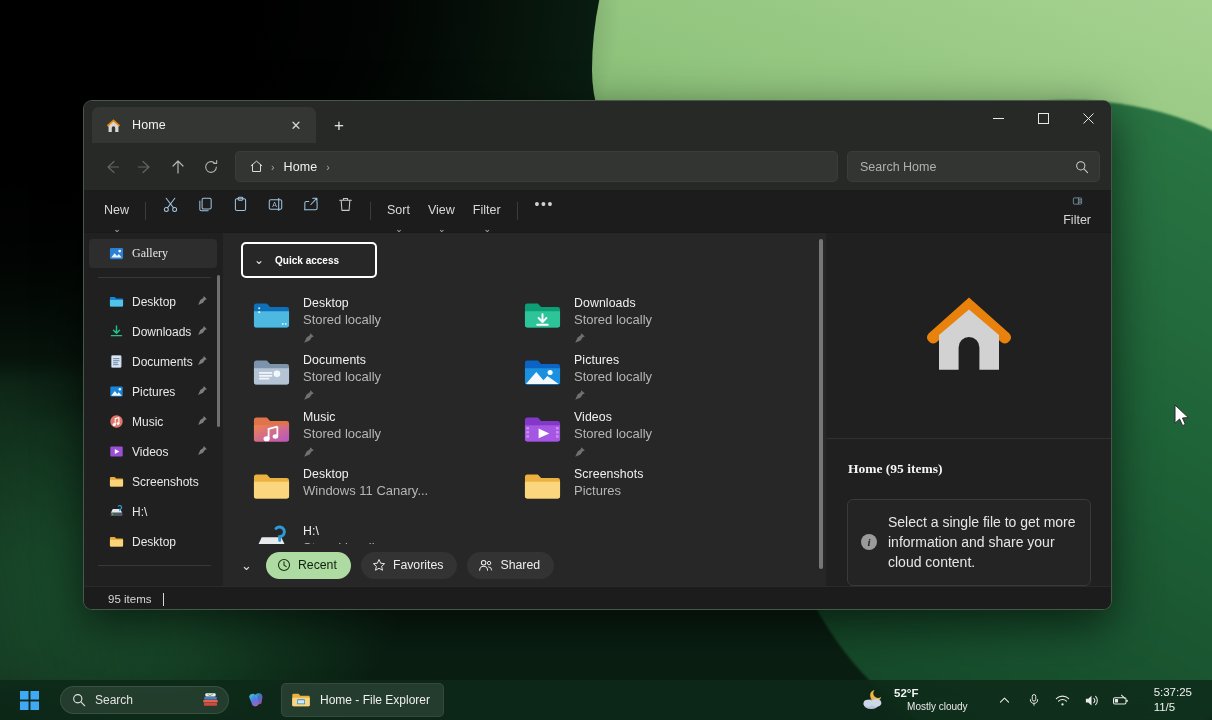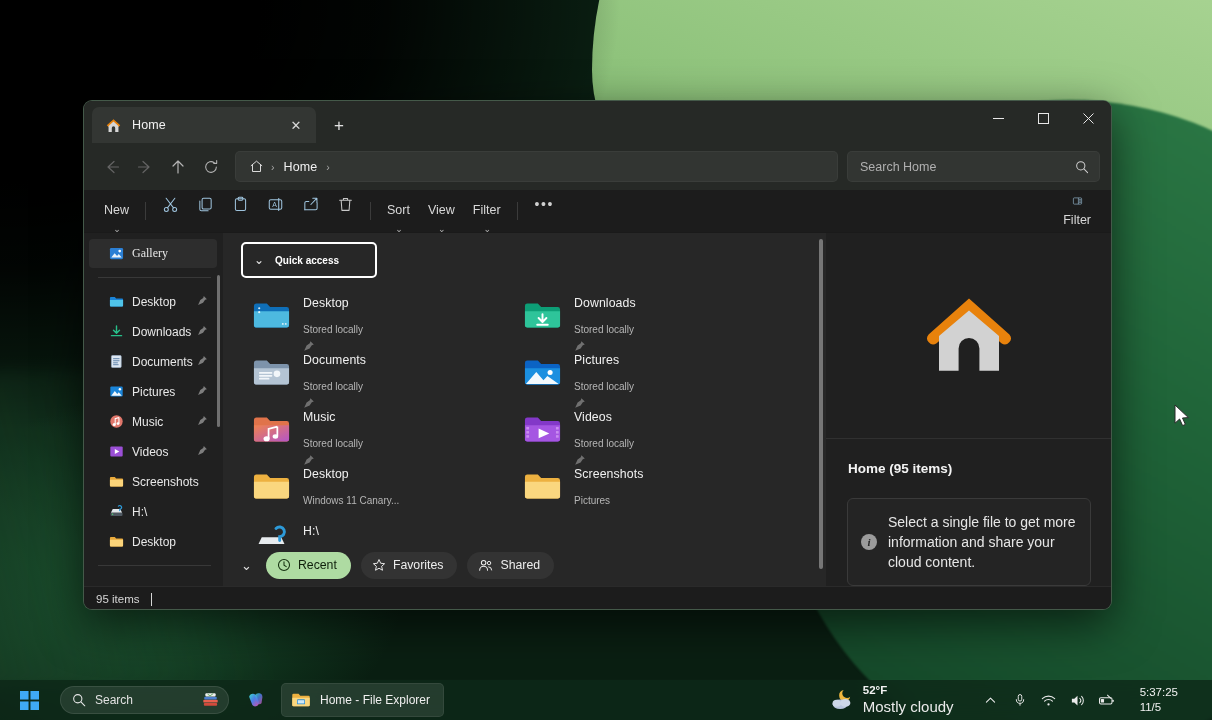--- a/index.html
+++ b/index.html
@@ -178,21 +178,21 @@
     display: grid; grid-template-columns: 271px 271px;
     row-gap: 0px;
   }
   .fitem {
     height: 57px; display: flex; align-items: flex-start;
     padding: 4px 6px 0 6px; border-radius: 4px;
   }
   .fitem .ico { width: 39px; height: 39px; margin: 3px 12px 0 5px; flex: none; position: relative; }
   .fitem .meta { padding-top: 3px; min-width: 0; }
   .fitem .nm { font-size: 12.3px; color: #f0f0f0; white-space: nowrap; letter-spacing: .1px; }
-  .fitem .sub { font-size: 10px; color: #b5b5b5; margin-top: 14px; white-space: nowrap; }
+  .fitem .sub { font-size: 13px; color: #b5b5b5; margin-top: 2px; white-space: nowrap; }
   .fitem .pinrow { margin-top: 3px; opacity: .62; }
 
   .tabs-row {
     position: absolute; left: 0; right: 0; bottom: 0; height: 42px;
     display: flex; align-items: center; padding-left: 18px; gap: 10px;
     background: #272727;
   }
   .tabs-chev { color: #e0e0e0; font-size: 13px; margin-right: 4px; }
   .pill {
     height: 27px; border-radius: 14px; padding: 0 14px 0 11px;
@@ -210,41 +210,41 @@
   
   .details {
     width: 285px; background: #202020; flex: none;
     display: flex; flex-direction: column; position: relative;
   }
   .preview {
     height: 208px; display: flex; align-items: center; justify-content: center;
     border-bottom: 1px solid #303030;
   }
   .det-title {
-    margin: 22px 0 0 22px; font-size: 13.5px; color: #f4f4f4; font-weight: bold;
+    margin: 22px 0 0 22px; font-size: 13.5px; color: #f4f4f4; font-weight: bold; font-family: Liberation Serif, serif;
   }
   .det-card {
     margin: 22px 20px 0 21px; min-height: 72px;
     border: 1px solid #3a3a3a; border-radius: 6px;
     background: #242424;
     display: flex; align-items: center; gap: 11px; padding: 13px 14px 13px 13px;
   }
   .det-card .txt { font-size: 14px; color: #e6e6e6; line-height: 1.43; }
   .info-dot {
     width: 16px; height: 16px; border-radius: 50%;
     background: #9b9b9b; color: #262626; flex: none;
     font-size: 11px; font-weight: bold; font-style: italic;
     display: flex; align-items: center; justify-content: center;
     font-family: "Liberation Serif", serif;
   }
 
   
   .statusbar {
     height: 25px; background: #1c1c1c;
-    display: flex; align-items: center; padding-left: 12px; gap: 12px;
+    display: flex; align-items: center; padding-left: 24px; gap: 12px;
     border-top: 1px solid #2a2a2a;
   }
   .statusbar .st { font-size: 11.5px; color: #d6d6d6; }
   .st-bar { width: 1px; height: 13px; background: #d6d6d6; }
 
   
   #taskbar {
     position: absolute; left: 0; bottom: 0; width: 1212px; height: 40px;
     background: rgba(14,40,24,0.82);
     backdrop-filter: blur(16px);
@@ -259,25 +259,25 @@
   }
   .tb-search .ph { font-size: 12px; color: #e2e2e2; flex: 1; }
   .tb-app { width: 34px; height: 34px; margin-left: 10px; display: flex; align-items: center; justify-content: center; border-radius: 5px; flex: none; }
   .tb-window {
     margin-left: 8px; height: 34px; border-radius: 5px;
     background: rgba(255,255,255,0.1);
     display: flex; align-items: center; gap: 9px; padding: 0 13px 0 9px;
     border: 1px solid rgba(255,255,255,0.07);
   }
   .tb-window .lbl { font-size: 12px; color: #f0f0f0; white-space: nowrap; }
-  .tb-right { margin-left: auto; display: flex; align-items: center; gap: 8px; padding-right: 24px; }
+  .tb-right { margin-left: auto; display: flex; align-items: center; gap: 8px; padding-right: 10px; }
   .tb-weather { display: flex; align-items: center; gap: 8px; padding: 0 10px; height: 34px; border-radius: 5px; }
   .tb-weather .wtxt { line-height: 1.26; }
   .tb-weather .t1 { font-size: 11.5px; color: #f2f2f2; font-weight: bold; }
-  .tb-weather .t2 { font-size: 15px; color: #eaeaea; }
+  .tb-weather .t2 { font-size: 10px; color: #eaeaea; margin-left: 13px; }
   .tb-tray { display: flex; align-items: center; gap: 3px; padding: 0 6px; }
   .tb-tray .ti { width: 26px; height: 28px; display: flex; align-items: center; justify-content: center; border-radius: 4px; color: #eaeaea; }
   .tb-clock { text-align: left; padding: 0 10px 0 6px; line-height: 1.28; }
   .tb-clock .c1 { font-size: 11.5px; color: #f2f2f2; }
   .tb-clock .c2 { font-size: 11.5px; color: #f2f2f2; }
 
   
   #cursor { position: absolute; left: 1174px; top: 404px; }
 </style>
 </head>

